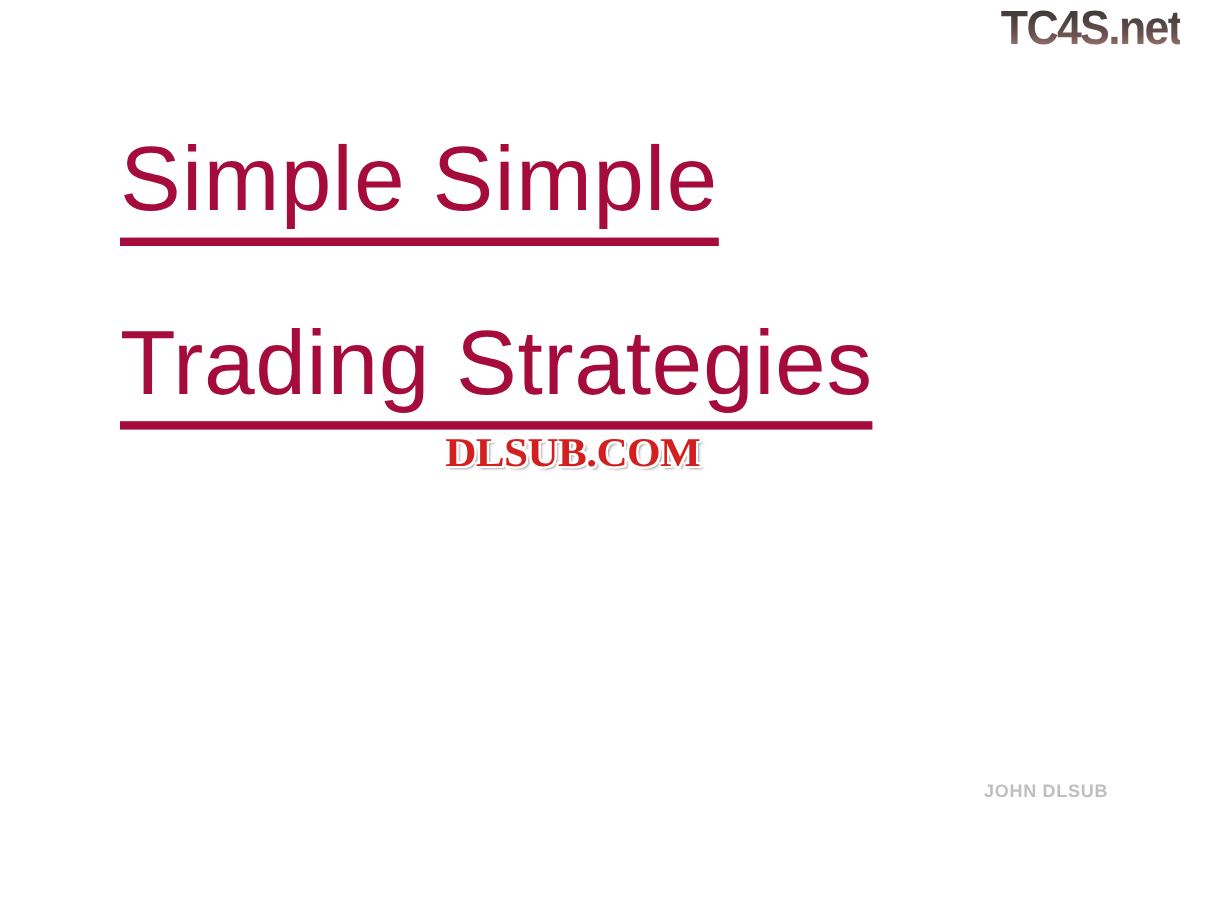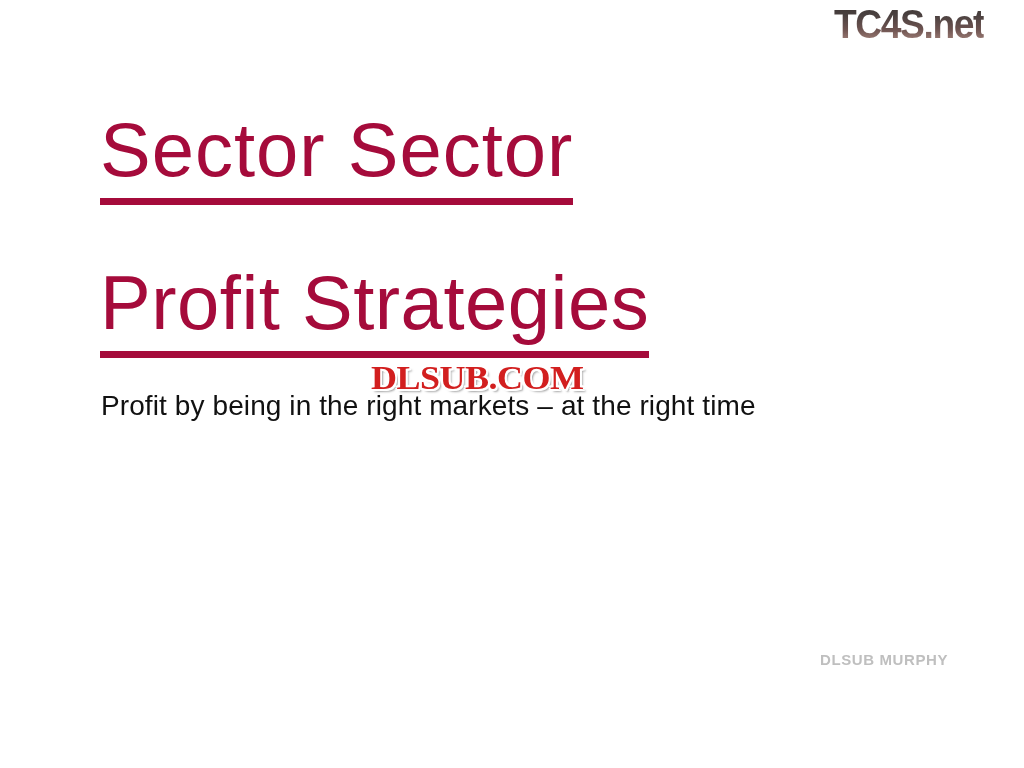--- a/index.html
+++ b/index.html
@@ -161,24 +161,23 @@
   }
 </style>
 </head>
 <body>
 
 <div id="slide">
 
   <div id="tc4s-logo">TC4S.net</div>
 
   <div id="title-block">
-    <div class="title-line" id="title-line-1"><span class="u">Sector Sector</span></div>
-    <div class="title-line" id="title-line-2"><span class="u">Profit Strategies</span></div>
+    <div class="title-line" id="title-line-1"><span class="u">Simple Simple</span></div>
+    <div class="title-line" id="title-line-2"><span class="u">Trading Strategies</span></div>
   </div>
 
-  <div id="subtitle">Profit by being in the right markets – at the right time</div>
 
   <div id="dlsub-watermark">DLSUB.COM</div>
 
-  <div id="author">DLSUB MURPHY</div>
+  <div id="author">JOHN DLSUB</div>
 
 
 </div>
 
 </body></html>

